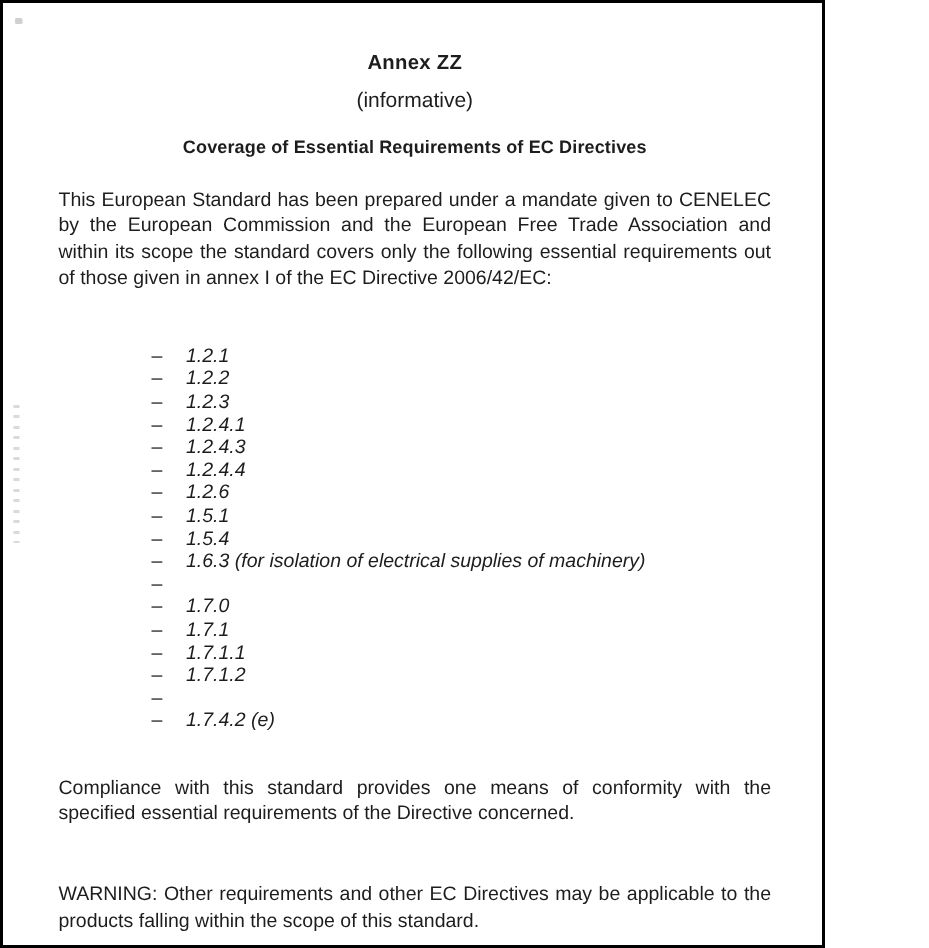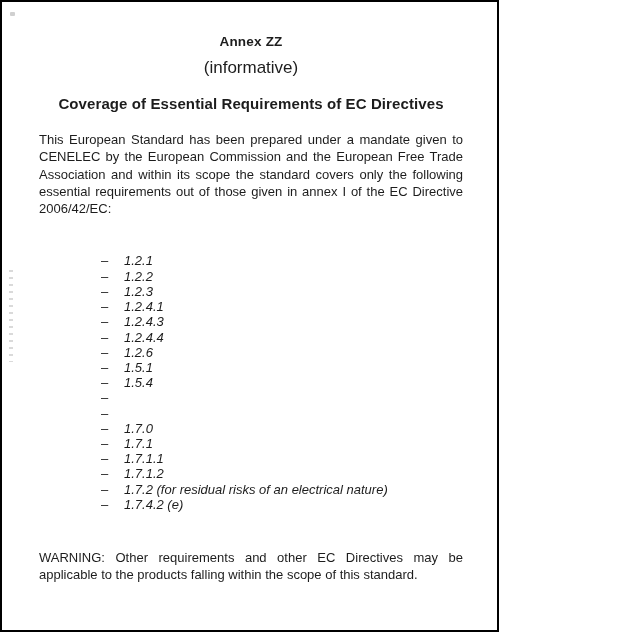--- a/index.html
+++ b/index.html
@@ -2,46 +2,46 @@
 <html><head>
 <meta charset="utf-8">
 <style>
   html, body {
     margin: 0;
     padding: 0;
     background: #ffffff;
   }
   .page {
     position: relative;
-    width: 499px;
+    width: 550px;
     height: 632px;
     box-sizing: border-box;
     background: #ffffff;
     border: 2px solid #000000;
     padding: 26px 34px 0 37px;
     font-family: "Liberation Sans", sans-serif;
     font-size: 13px;
     color: #1d1d1d;
     overflow: hidden;
   }
   .annex-title {
     text-align: center;
     font-size: 13.5px;
     font-weight: bold;
     margin: 6px 0 0 0;
     letter-spacing: 0.2px;
   }
   .annex-type {
     text-align: center;
     margin: 9px 0 0 0;
-    font-size: 17px;
+    font-size: 14px;
   }
   .doc-heading {
     text-align: center;
-    font-size: 15px;
+    font-size: 12px;
     font-weight: bold;
     margin: 17px 0 0 0;
     letter-spacing: 0.1px;
   }
   .intro {
     margin: 19px 0 0 0;
     text-align: justify;
     line-height: 17.3px;
   }
   .req-list {
@@ -143,20 +143,21 @@
       <div class="req-row">
         <span class="dash">–</span>
         <span class="req-text">1.5.1</span>
       </div>
       <div class="req-row">
         <span class="dash">–</span>
         <span class="req-text">1.5.4</span>
       </div>
       <div class="req-row">
         <span class="dash">–</span>
+        <span class="req-text">1.6.3 (for isolation of electrical supplies of machinery)</span>
       </div>
       <div class="req-row">
         <span class="dash">–</span>
       </div>
       <div class="req-row">
         <span class="dash">–</span>
         <span class="req-text">1.7.0</span>
       </div>
       <div class="req-row">
         <span class="dash">–</span>
@@ -165,23 +166,23 @@
       <div class="req-row">
         <span class="dash">–</span>
         <span class="req-text">1.7.1.1</span>
       </div>
       <div class="req-row">
         <span class="dash">–</span>
         <span class="req-text">1.7.1.2</span>
       </div>
       <div class="req-row">
         <span class="dash">–</span>
-        <span class="req-text">1.7.2 (for residual risks of an electrical nature)</span>
       </div>
       <div class="req-row">
         <span class="dash">–</span>
         <span class="req-text">1.7.4.2 (e)</span>
       </div>
     </div>
 
+  <p class="compliance">Compliance with this standard provides one means of conformity with the specified essential requirements of the Directive concerned.</p>
 
   <p class="warning">WARNING: Other requirements and other EC Directives may be applicable to the products falling within the scope of this standard.</p>
 </div>
 
 </body></html>

